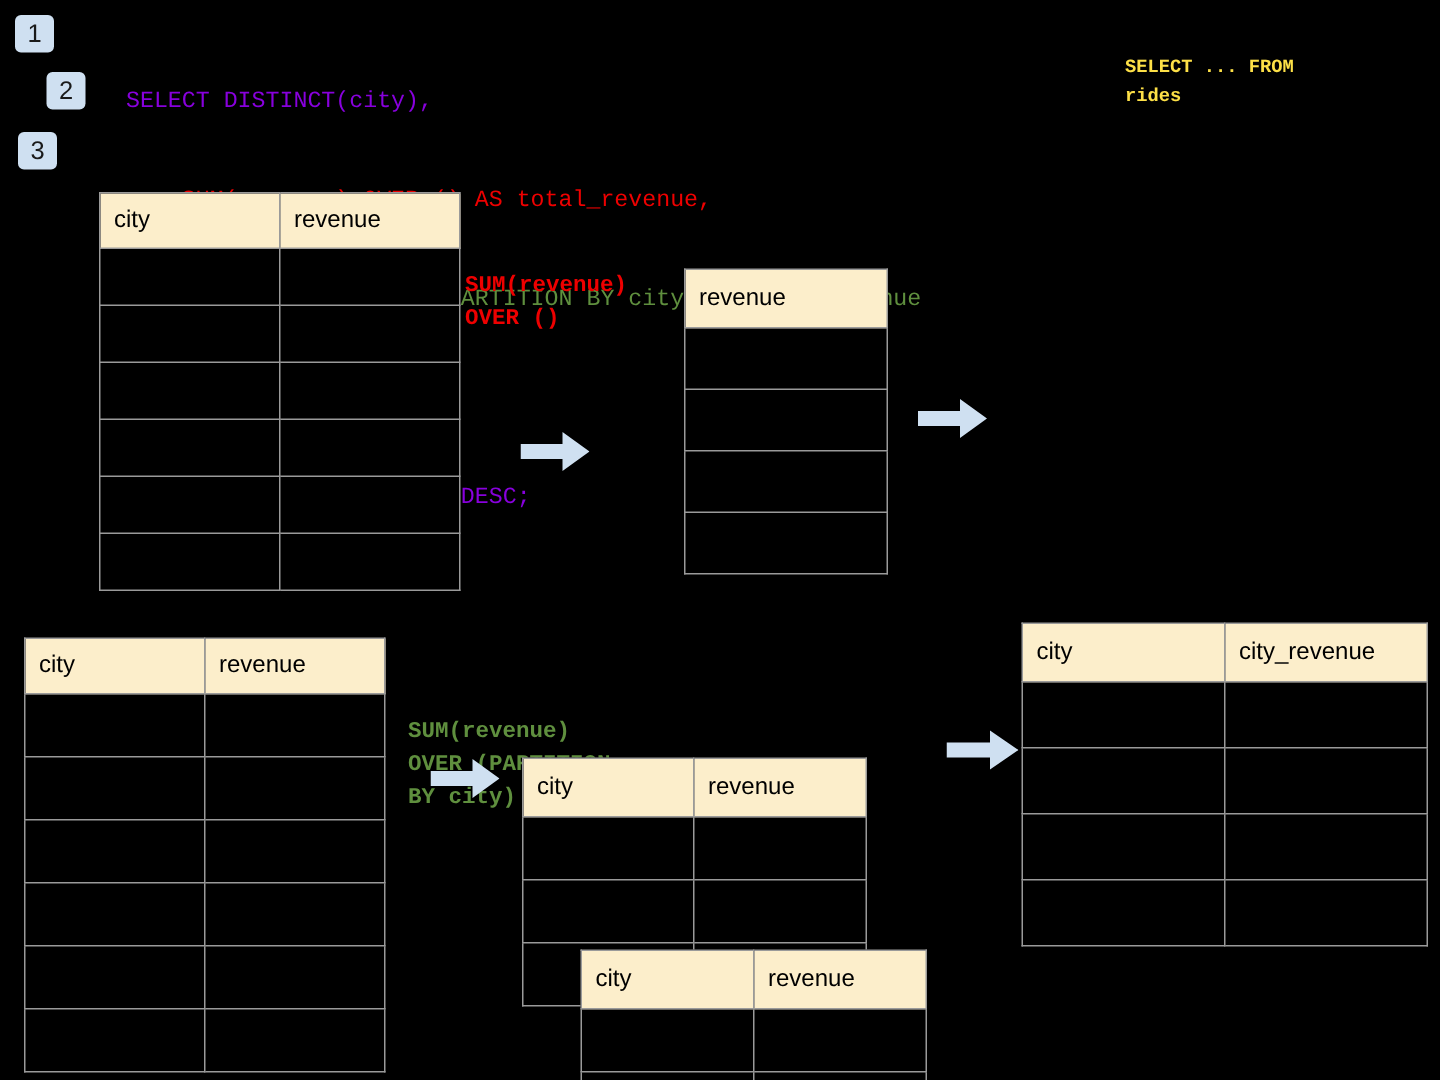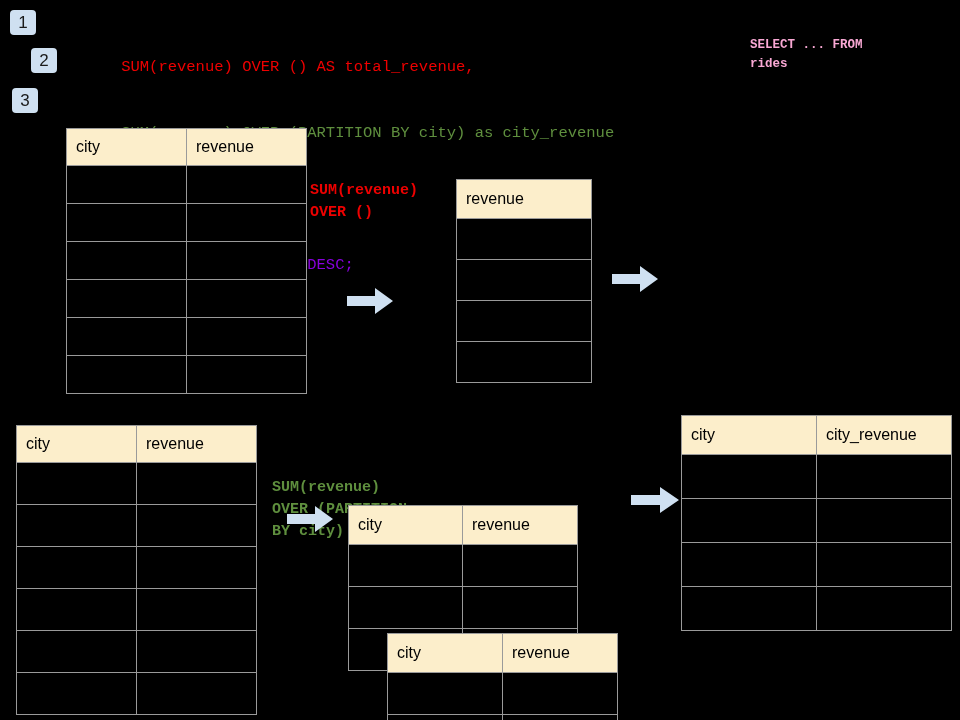--- a/index.html
+++ b/index.html
@@ -45,21 +45,21 @@
   .code-line { white-space: pre; }
   .c-purple { color: #8800dd; }
   .c-red    { color: #ee0000; }
   .c-green  { color: #5f8f3e; }
 
   .side-note {
     position: absolute;
     font-family: "Liberation Mono", monospace;
     font-size: 12.5px;
     line-height: 19px;
-    color: #f9a8d4;
+    color: #fde047;
     white-space: pre-line;
     font-weight: bold;
   }
 
   
   .annot {
     position: absolute;
     font-family: "Liberation Mono", monospace;
     font-size: 15px;
     line-height: 22px;
@@ -105,20 +105,21 @@
 </head>
 <body>
 
 <div id="canvas">
 
   <div class="step-badge" style="left:10px; top:10px;">1</div>
   <div class="step-badge" style="left:31px; top:48px;">2</div>
   <div class="step-badge" style="left:12px; top:88px;">3</div>
 
   <div class="code-block" style="left:84px; top:12px;">
+    <div class="code-line c-purple">SELECT DISTINCT(city),</div>
     <div class="code-line c-red">    SUM(revenue) OVER () AS total_revenue,</div>
     <div class="code-line c-green">    SUM(revenue) OVER (PARTITION BY city) as city_revenue</div>
     <div class="code-line c-purple">  FROM rides</div>
     <div class="code-line c-purple">  ORDER by city_revenue DESC;</div>
   </div>
 
   <div class="side-note" style="left:750px; top:36px;">SELECT ... FROM
 rides</div>
 
   <div class="annot red" style="left:310px; top:138px;">SUM(revenue)

